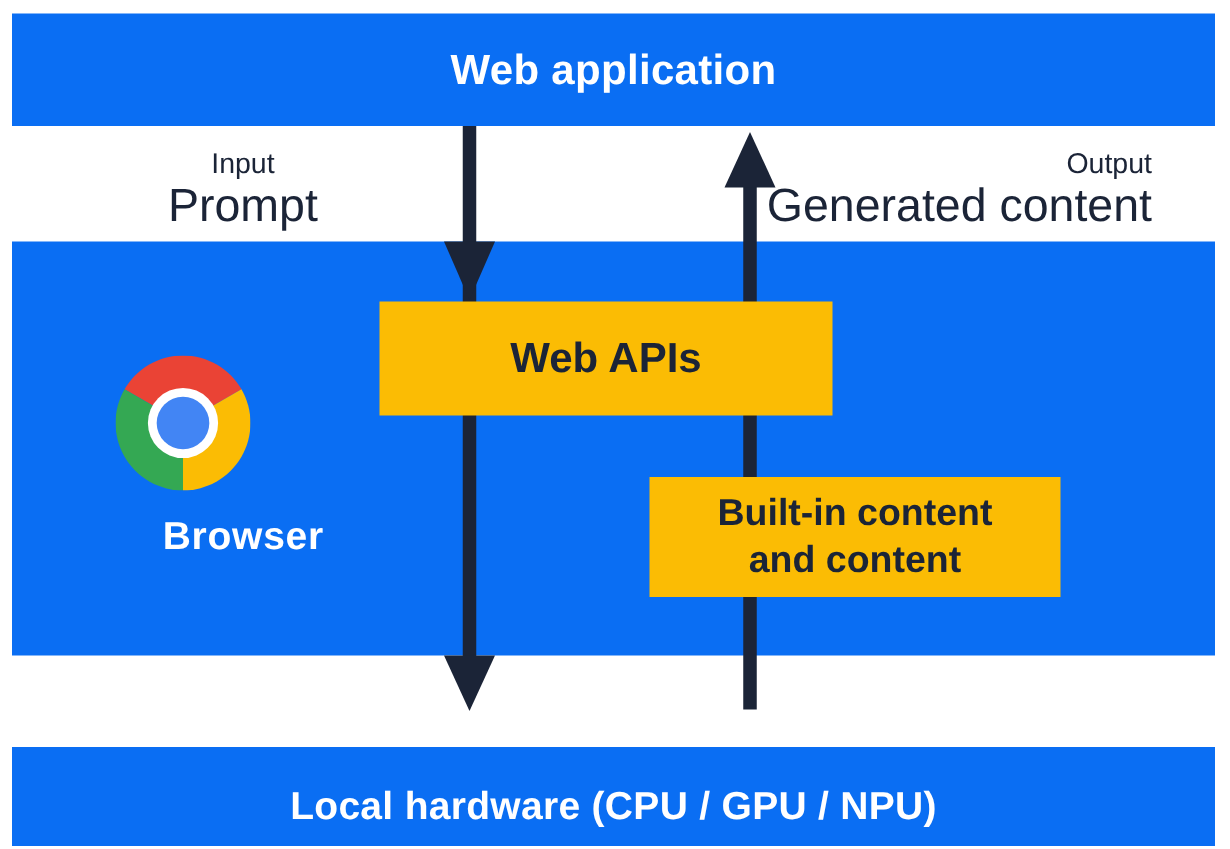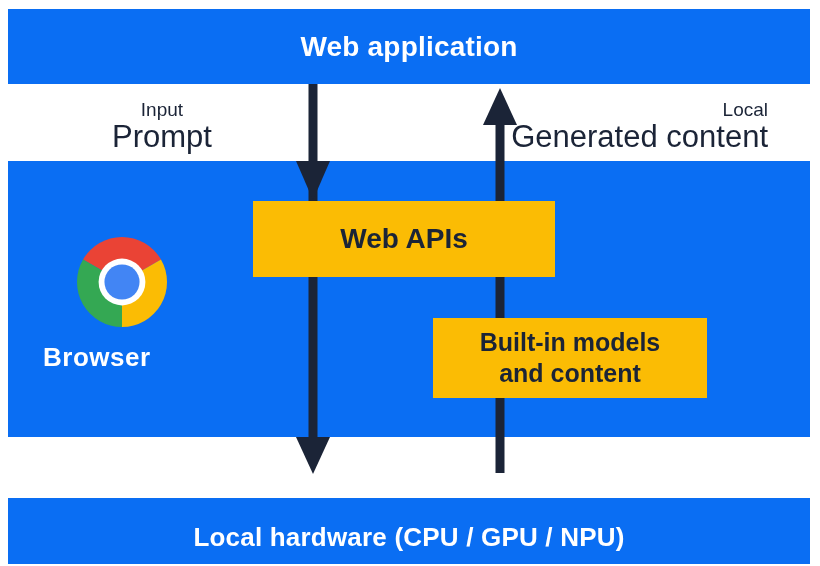--- a/index.html
+++ b/index.html
@@ -30,21 +30,21 @@
 
   
   .ybox{position:absolute;z-index:2;background:var(--yellow,#FBBC04);
         display:flex;flex-direction:column;align-items:center;justify-content:center;
         color:var(--ink,#1B2437);font-weight:bold;text-align:right;}
   .web-apis{left:253px;top:201px;width:302px;height:76px;font-size:28px;}
   .builtin{left:433px;top:318px;width:274px;height:80px;font-size:25px;line-height:31px;}
 
   
   .chrome{position:absolute;left:77px;top:237px;width:90px;height:90px;z-index:2;}
-  .browser-label{position:absolute;left:43px;top:342px;width:154px;text-align:left;
+  .browser-label{position:absolute;left:62px;top:342px;width:154px;text-align:right;
                  color:#fff;font-weight:bold;font-size:26px;z-index:2;letter-spacing:.5px;}
   .c-red{fill:var(--chrome-red,#EA4335);}
   .c-green{fill:var(--chrome-green,#34A853);}
   .c-yellow{fill:var(--chrome-yellow,#FBBC04);}
   .c-blue{fill:var(--chrome-blue,#4285F4);}
   .c-white{fill:#ffffff;}
 </style>
 </head>
 <body>
 
@@ -52,21 +52,21 @@
 
   <div class="bar top-bar">
     <span class="bar-title">Web application</span>
   </div>
 
   <div class="io io-left">
     <div class="io-title">Input</div>
     <div class="io-value">Prompt</div>
   </div>
   <div class="io io-right">
-    <div class="io-title">Local</div>
+    <div class="io-title">Output</div>
     <div class="io-value">Generated content</div>
   </div>
 
   <div class="middle"></div>
 
   <svg class="arrows" width="820" height="566" viewBox="0 0 820 566">
     <g>
       <rect class="arrow" x="308.5" y="84" width="9" height="356"></rect>
       <polygon class="arrow" points="296,161 330,161 313,200"></polygon>
       <polygon class="arrow" points="296,437 330,437 313,474"></polygon>
@@ -74,21 +74,21 @@
     <g>
       <rect class="arrow" x="495.5" y="118" width="9" height="355"></rect>
       <polygon class="arrow" points="483,125 517,125 500,88"></polygon>
     </g>
   </svg>
 
   <div class="ybox web-apis">
     <span>Web APIs</span>
   </div>
   <div class="ybox builtin">
-    <span>Built-in models</span>
+    <span>Built-in content</span>
     <span>and content</span>
   </div>
 
   <svg class="chrome" viewBox="0 0 100 100">
     <path class="c-red" d="M6.7,25 A50,50 0 0 1 93.3,25 L50,50 Z"></path>
     <path class="c-yellow" d="M93.3,25 A50,50 0 0 1 50,100 L50,50 Z"></path>
     <path class="c-green" d="M50,100 A50,50 0 0 1 6.7,25 L50,50 Z"></path>
     <circle class="c-white" cx="50" cy="50" r="26"></circle>
     <circle class="c-blue" cx="50" cy="50" r="19.5"></circle>
   </svg>

